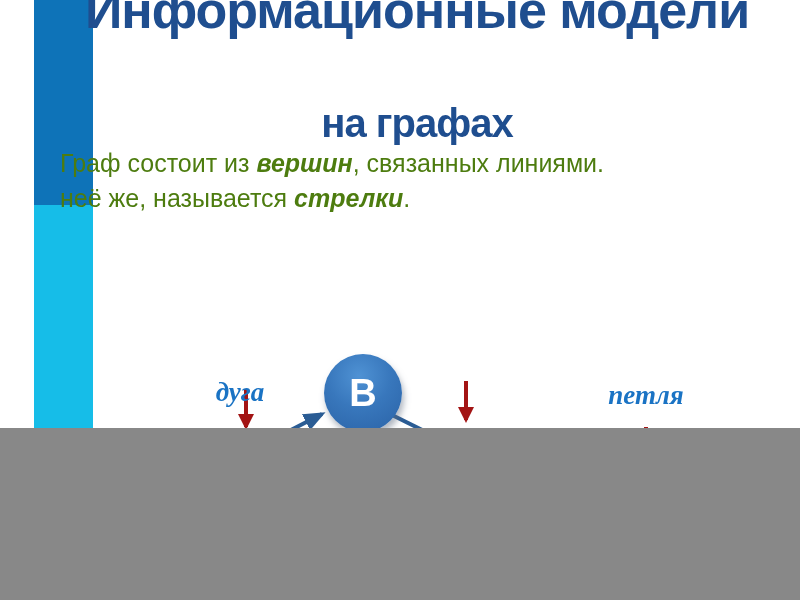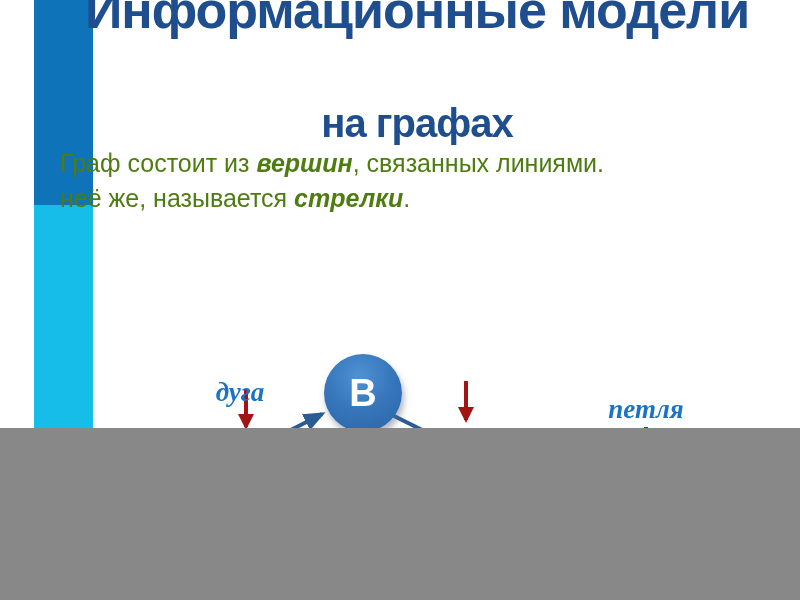--- a/index.html
+++ b/index.html
@@ -52,21 +52,21 @@
   .node-c { left: 534px; top: 469px; }
 
   .dlabel {
     position: absolute; width: 110px; text-align: center;
     color: #1a73c4; font-weight: bold; font-style: italic;
     font-size: 27px; line-height: 28px;
     font-family: "Liberation Serif", serif;
   }
   .label-arc  { left: 185px; top: 354px; margin-top: 24px; }
   .label-edge { left: 413px; top: 347px; }
-  .label-loop { left: 591px; top: 395px; }
+  .label-loop { left: 591px; top: 381px; }
 </style>
 </head>
 <body>
 
 <div class="slide">
 
   <div class="bar bar-top"></div>
   <div class="bar bar-bottom"></div>
 
   <h1 class="title1">Информационные модели</h1>

